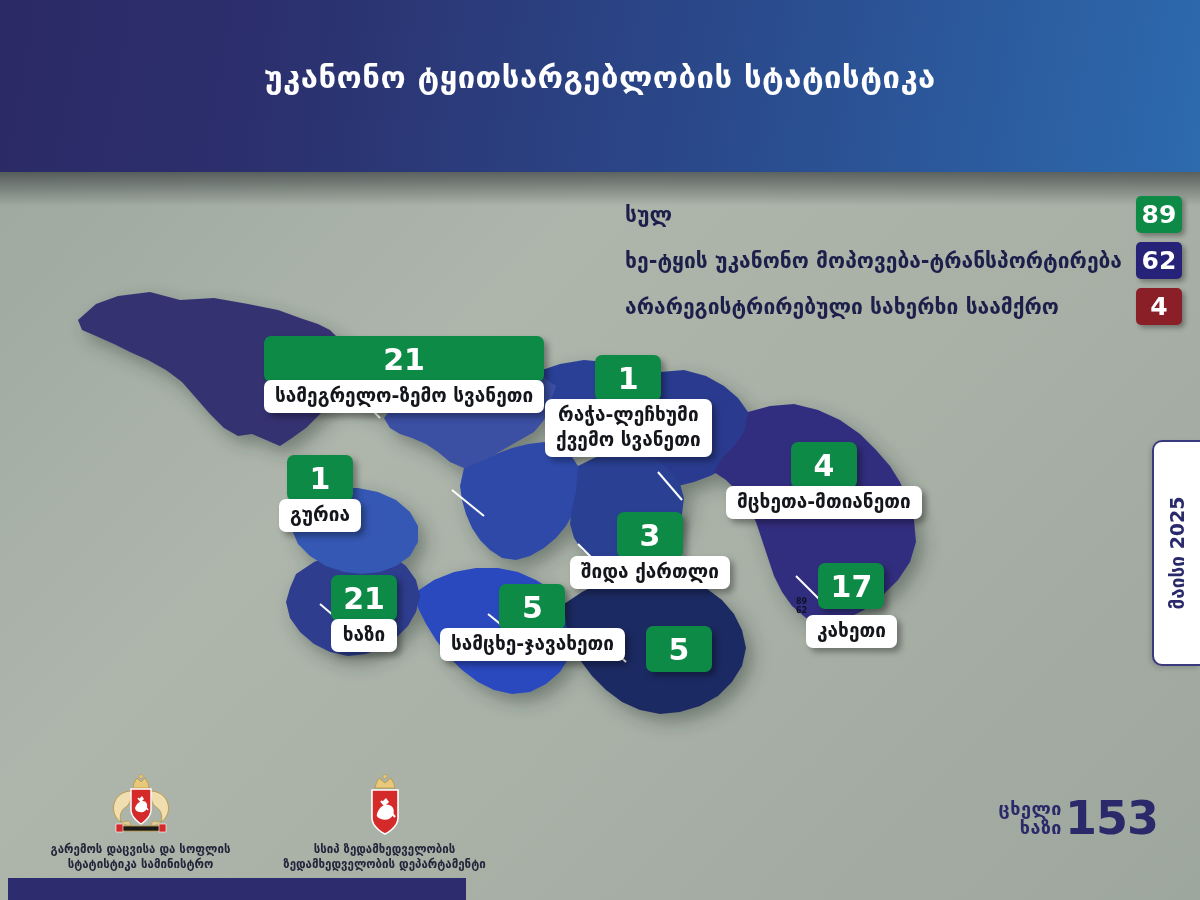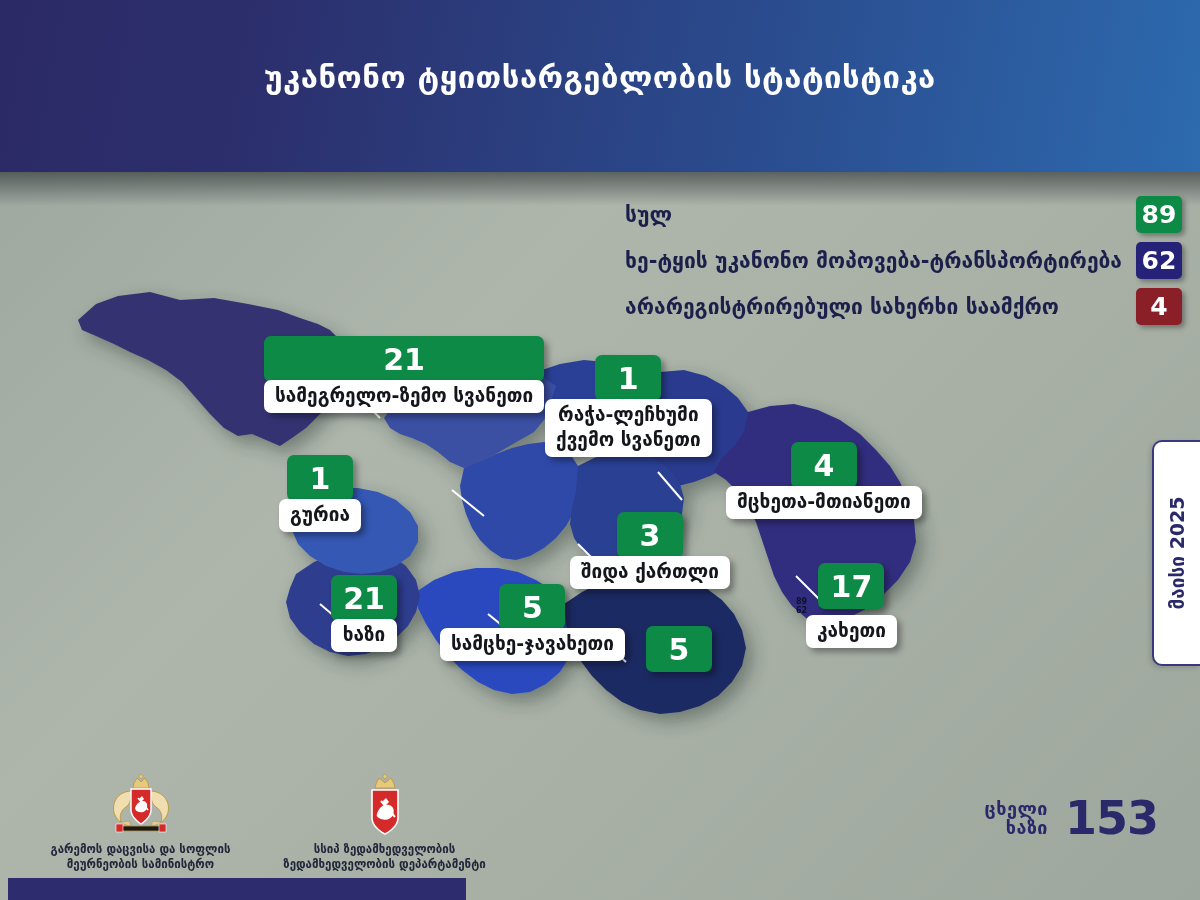--- a/index.html
+++ b/index.html
@@ -178,21 +178,21 @@
     display: flex;
     align-items: center;
     z-index: 5;
   }
   #hotline-words {
     color: #2a2a6b;
     font-size: 18px;
     font-weight: bold;
     line-height: 19px;
     text-align: right;
-    margin-right: 17px;
+    margin-right: 3px;
     letter-spacing: 0.5px;
   }
   #hotline-number {
     color: #2a2a6b;
     font-size: 46px;
     font-weight: bold;
     line-height: 40px;
     letter-spacing: -1px;
     text-align: center;
   }
@@ -375,21 +375,21 @@
       <path d="M27,34 C29,29 32,27 35,27 C38,27 40,30 39,34 C38,37 35,39 32,38 C29,38 27,36 27,34 Z" fill="#ffffff"></path>
       <path d="M34,22 L36,25 L33,28 L31,25 Z" fill="#ffffff"></path>
       <path d="M30,24 L40,36" stroke="#ffffff" stroke-width="1.6"></path>
 
       <path d="M12,52 L54,52 L54,57 L12,57 Z" fill="#1a1a1a" stroke="#b9963f" stroke-width="0.8"></path>
       <path d="M8,50 L15,50 L15,58 L8,58 Z" fill="#d42a2a" stroke="#ffffff" stroke-width="0.6"></path>
       <path d="M51,50 L58,50 L58,58 L51,58 Z" fill="#d42a2a" stroke="#ffffff" stroke-width="0.6"></path>
     </svg>
     <div class="org-caption">
       <div>გარემოს დაცვისა და სოფლის</div>
-      <div>მეურნეობის სამინისტრო</div>
+      <div>სტატისტიკა სამინისტრო</div>
     </div>
   </div>
 
   <div class="org" style="left:262px; bottom:28px; width:245px;">
     <svg class="emblem" width="48" height="64" viewBox="0 0 48 64">
 
       <path d="M15,10 L18,4 L24,9 L30,4 L33,10 L34,14 L14,14 Z" fill="#e8c87a" stroke="#b9963f" stroke-width="0.8"></path>
       <circle cx="24" cy="2.5" r="2" fill="#e8c87a" stroke="#b9963f" stroke-width="0.6"></circle>
 
       <path d="M11,16 L37,16 L37,44 C37,54 24,60 24,60 C24,60 11,54 11,44 Z" fill="#d42a2a" stroke="#ffffff" stroke-width="1.6"></path>

